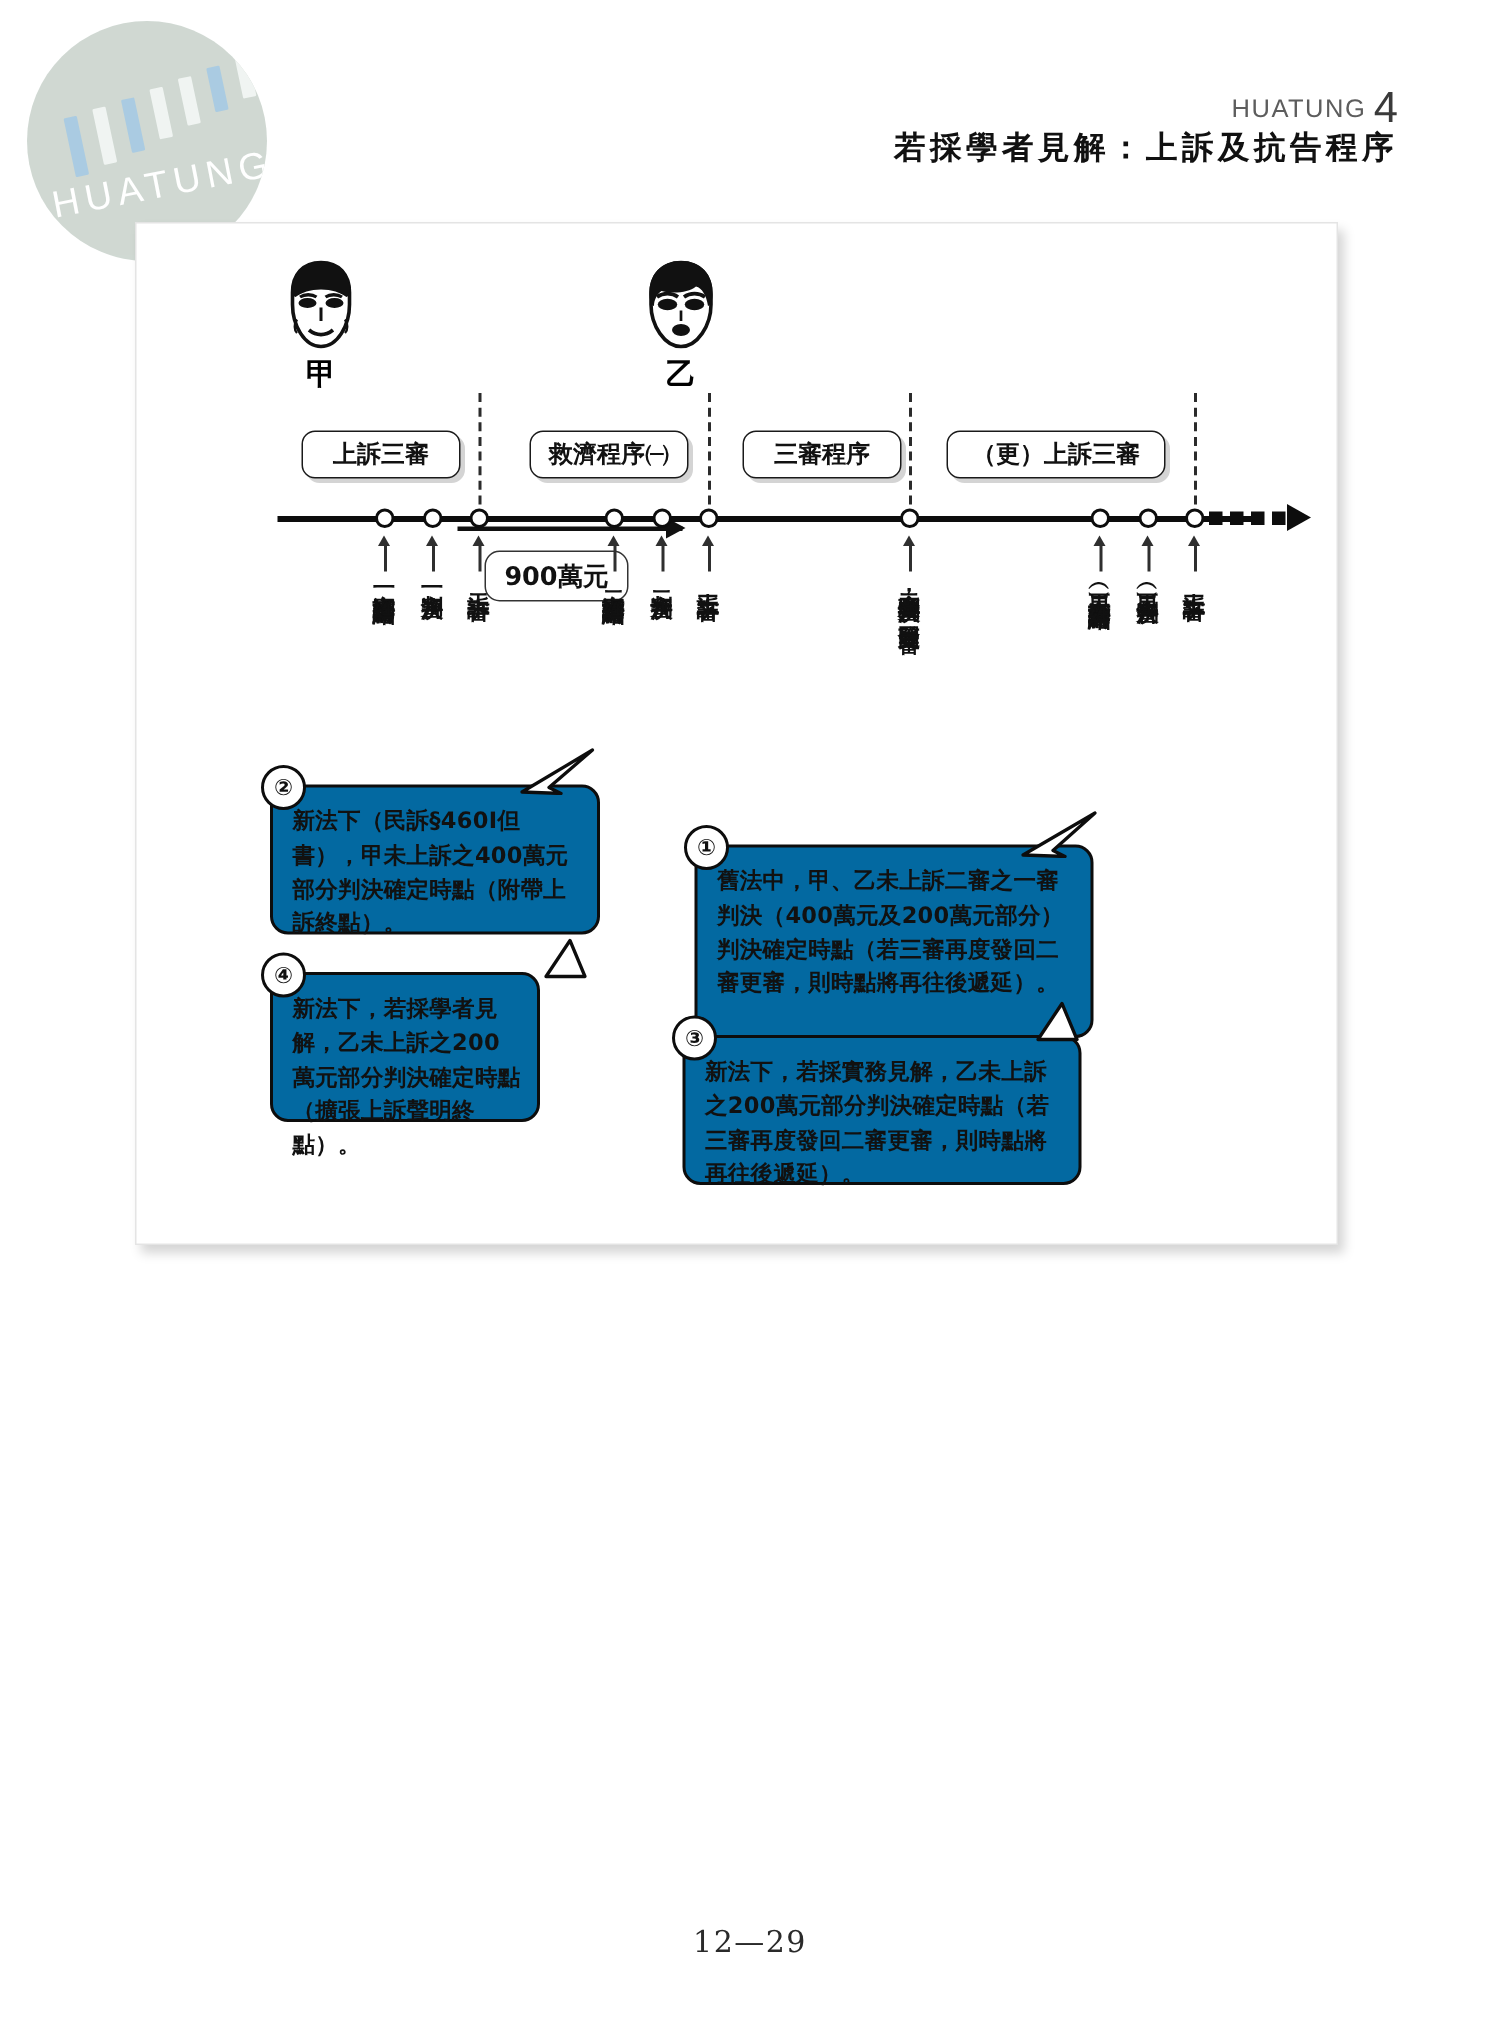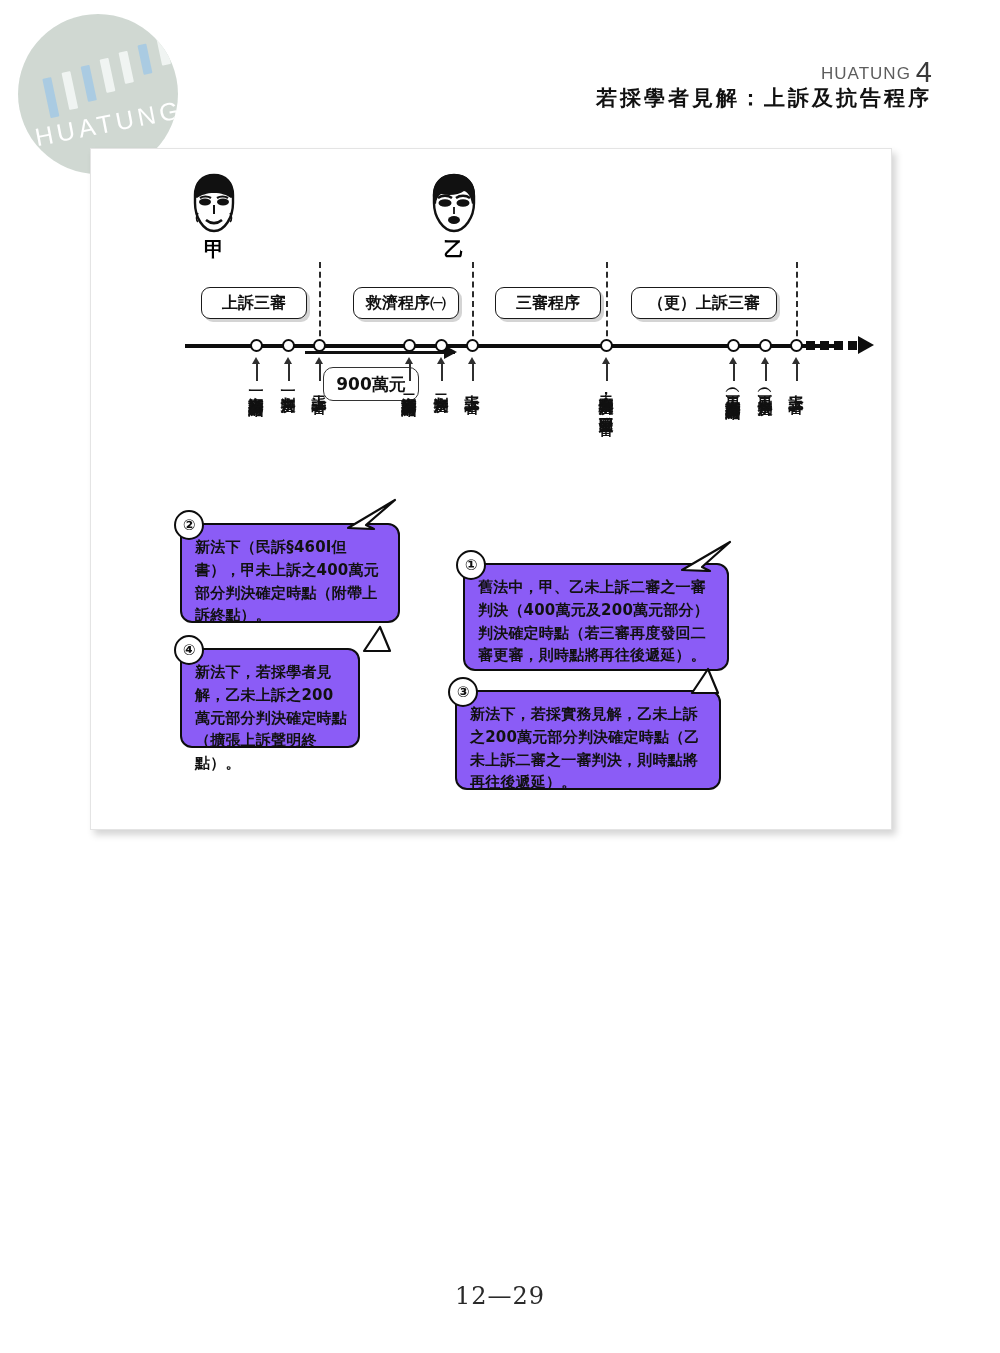--- a/index.html
+++ b/index.html
@@ -107,39 +107,39 @@
     border-bottom:7px solid #2f2f2f;border-left:4.5px solid transparent;border-right:4.5px solid transparent;
   }
   .vlabel{
     position:absolute;writing-mode:vertical-rl;text-orientation:upright;
     font-size:15px;font-weight:bold;color:#111;letter-spacing:1px;line-height:1;
     white-space:nowrap;
   }
 
   
   .callout{
-    position:absolute;border:2.2px solid #0d0d0d;border-radius:12px;background:#8b5cf6;
+    position:absolute;border:2.2px solid #0d0d0d;border-radius:12px;background:#0369a1;
     box-sizing:border-box;
   }
   .callout .body{
     font-size:15px;font-weight:bold;color:#111;line-height:1.52;
     padding:11px 10px 8px 13px;letter-spacing:.2px;
   }
   .badge{
     position:absolute;width:26px;height:26px;border-radius:50%;
     border:2.2px solid #0d0d0d;background:#fff;
     display:flex;align-items:center;justify-content:center;
     font-size:15px;font-weight:bold;color:#111;z-index:3;
   }
   .tail{position:absolute;z-index:2;}
 
   
   #page-number{
     position:absolute;left:0;right:0;top:1282px;text-align:center;
-    font-size:24px;color:#2a2a2a;letter-spacing:1px;
+    font-size:20px;color:#2a2a2a;letter-spacing:1px;
     font-family:"DejaVu Serif","Liberation Serif",serif;
   }
 </style>
 </head>
 <body>
 
 <div id="brand-logo">
   <div class="bars">
     <i></i>
       <i></i>
@@ -261,26 +261,26 @@
   <polygon points="6,26 22,2 32,26" fill="#fff" stroke="#0d0d0d" stroke-width="2.2" stroke-linejoin="round"></polygon>
 </svg>
 <div class="callout" style="left:180px;top:648px;width:180px;height:100px;">
   <div class="body cjk">新法下，若採學者見解，乙未上訴之200萬元部分判決確定時點（擴張上訴聲明終點）。</div>
 </div>
 <div class="badge cjk" style="left:174px;top:635px;">④</div>
 
 <svg class="tail" style="left:672px;top:540px;width:62px;height:32px;">
   <polygon points="10,30 58,2 30,27 38,31" fill="#fff" stroke="#0d0d0d" stroke-width="2.2" stroke-linejoin="round"></polygon>
 </svg>
-<div class="callout" style="left:463px;top:563px;width:266px;height:108px;">
+<div class="callout" style="left:463px;top:563px;width:266px;height:129px;">
   <div class="body cjk">舊法中，甲、乙未上訴二審之一審判決（400萬元及200萬元部分）判決確定時點（若三審再度發回二審更審，則時點將再往後遞延）。</div>
 </div>
 <div class="badge cjk" style="left:456px;top:550px;">①</div>
 
 <svg class="tail" style="left:686px;top:667px;width:40px;height:28px;">
   <polygon points="6,26 22,2 32,26" fill="#fff" stroke="#0d0d0d" stroke-width="2.2" stroke-linejoin="round"></polygon>
 </svg>
 <div class="callout" style="left:455px;top:690px;width:266px;height:100px;">
-  <div class="body cjk">新法下，若採實務見解，乙未上訴之200萬元部分判決確定時點（乙未上訴二審之一審判決，則時點將再往後遞延）。</div>
+  <div class="body cjk">新法下，若採實務見解，乙未上訴之200萬元部分判決確定時點（若三審再度發回二審更審，則時點將再往後遞延）。</div>
 </div>
 <div class="badge cjk" style="left:448px;top:677px;">③</div>
 
 <div id="page-number">12—29</div>
 
 </body></html>

